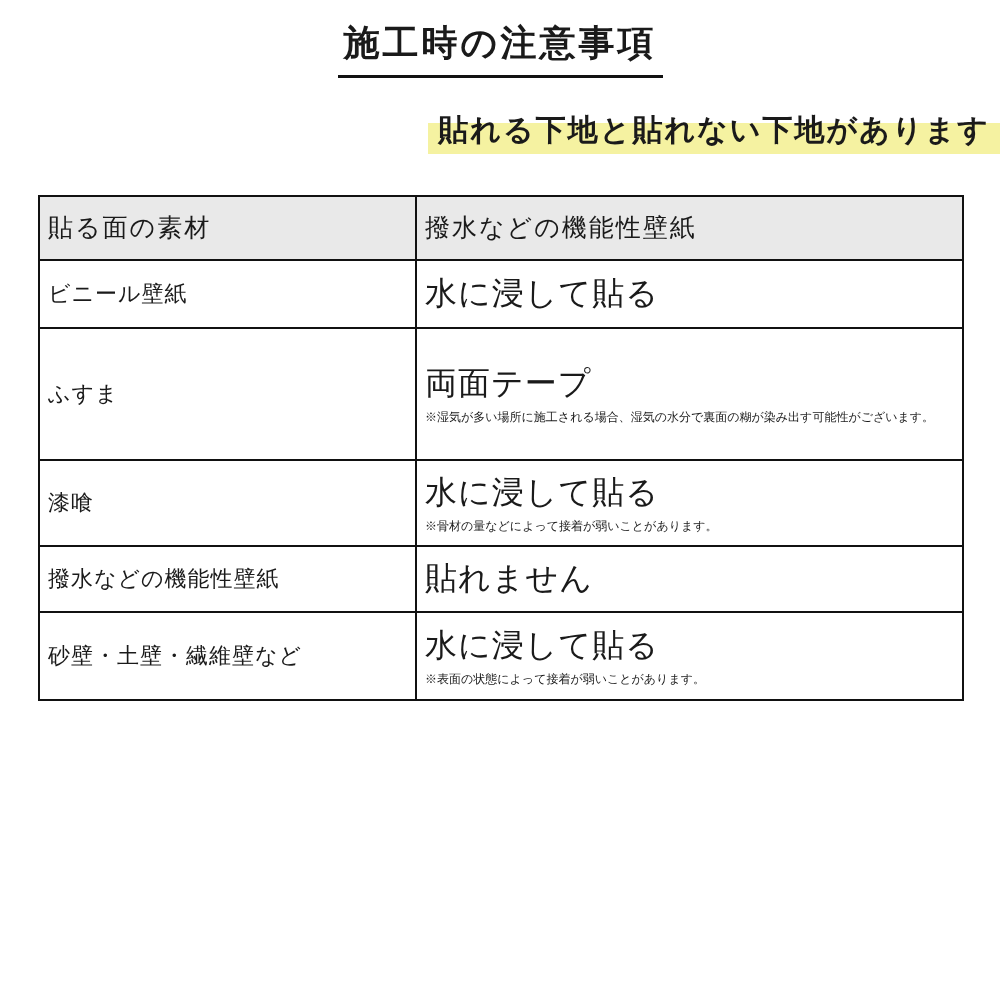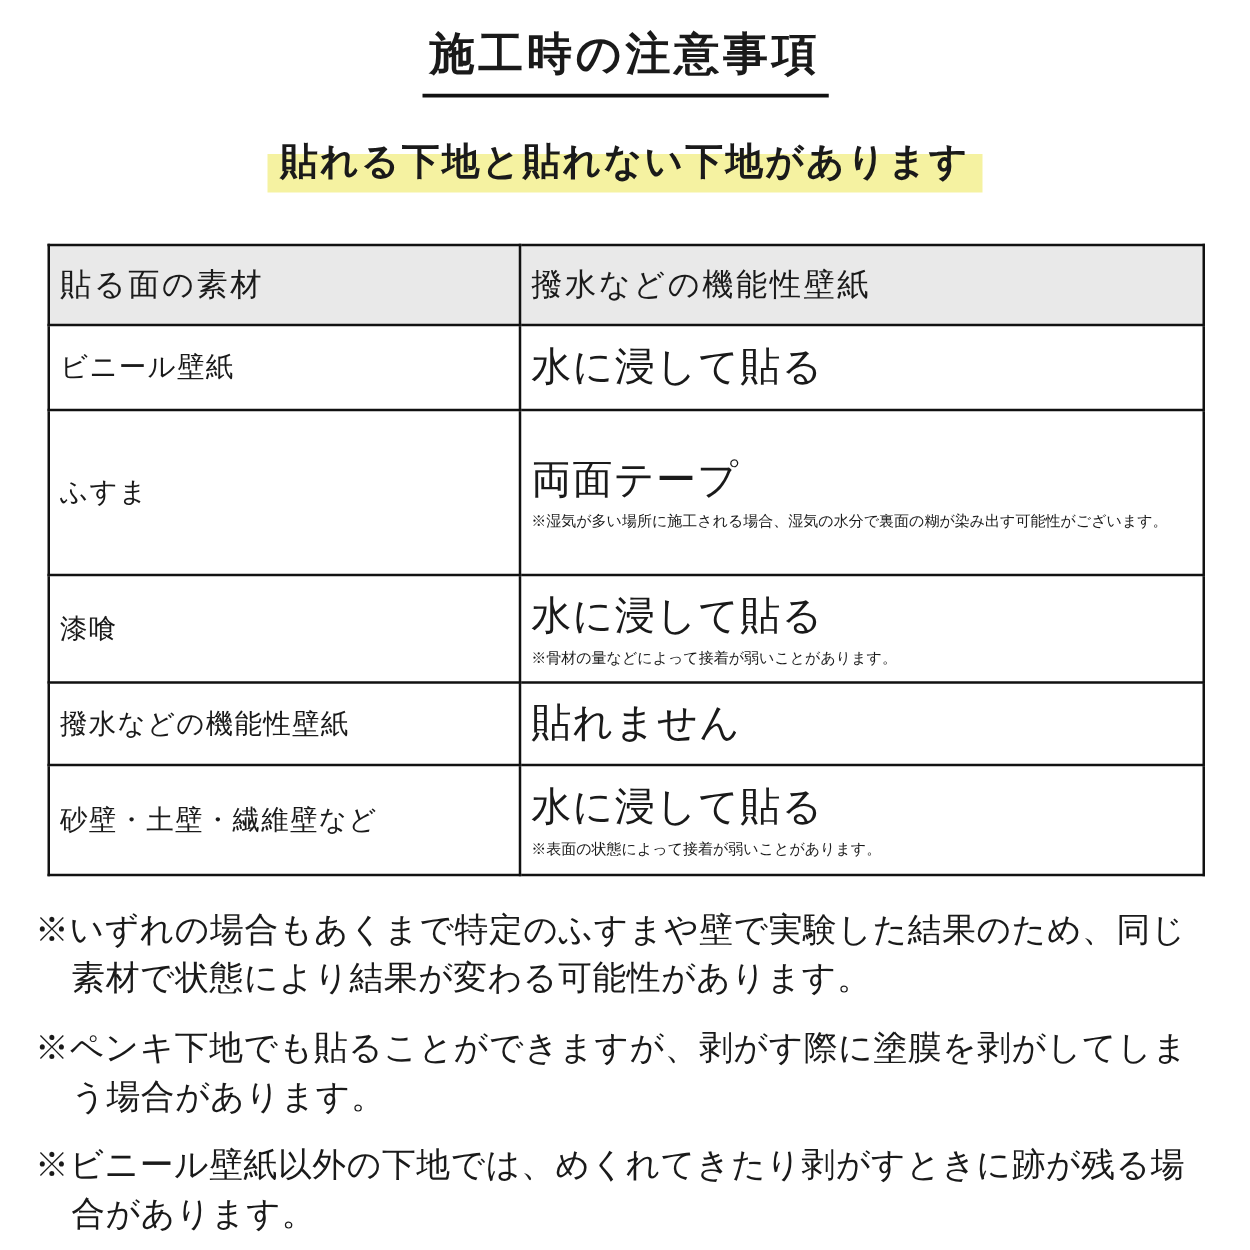--- a/index.html
+++ b/index.html
@@ -35,21 +35,21 @@
   .title-underline {
     width: 325px;
     height: 3px;
     background: #111111;
     margin: 10px auto 0 auto;
   }
 
   
   .subtitle-row {
     margin-top: 33px;
-    text-align: center;
+    text-align: right;
   }
   .subtitle {
     display: inline-block;
     font-size: 30px;
     font-weight: 700;
     letter-spacing: 2px;
     line-height: 1.25;
     padding: 0 10px 5px 10px;
     background: linear-gradient(to bottom, transparent 28%, #f5f2a1 28%, #f5f2a1 100%);
   }
@@ -171,19 +171,14 @@
       <tr>
         <td class="material-cell">砂壁・土壁・繊維壁など</td>
         <td class="method-cell">
           <div class="method-text">水に浸して貼る</div>
           <div class="method-note">※表面の状態によって接着が弱いことがあります。</div>
         </td>
       </tr>
     </tbody>
   </table>
 
-  <div class="footnotes">
-    <p class="footnote">※いずれの場合もあくまで特定のふすまや壁で実験した結果のため、同じ素材で状態により結果が変わる可能性があります。</p>
-    <p class="footnote">※ペンキ下地でも貼ることができますが、剥がす際に塗膜を剥がしてしまう場合があります。</p>
-    <p class="footnote">※ビニール壁紙以外の下地では、めくれてきたり剥がすときに跡が残る場合があります。</p>
-  </div>
 
 </div>
 
 </body></html>

